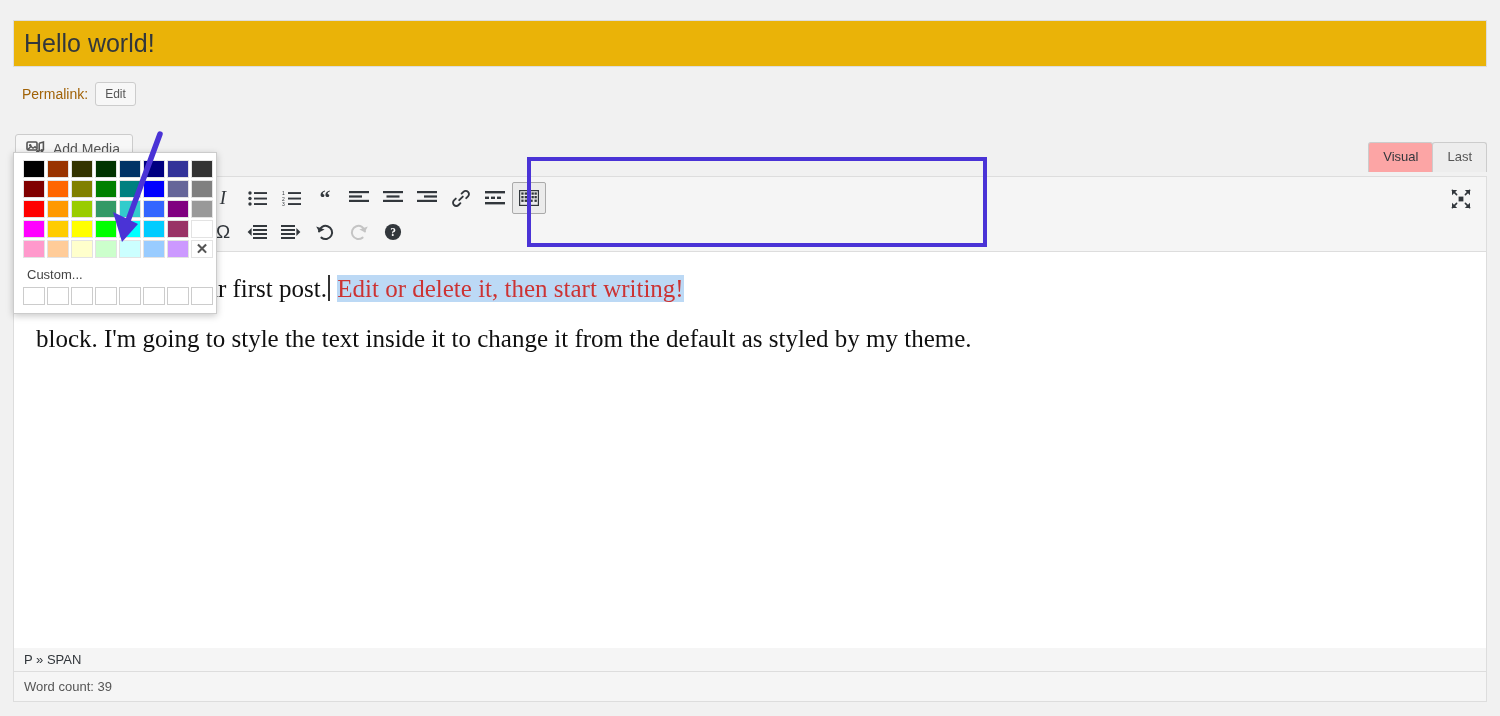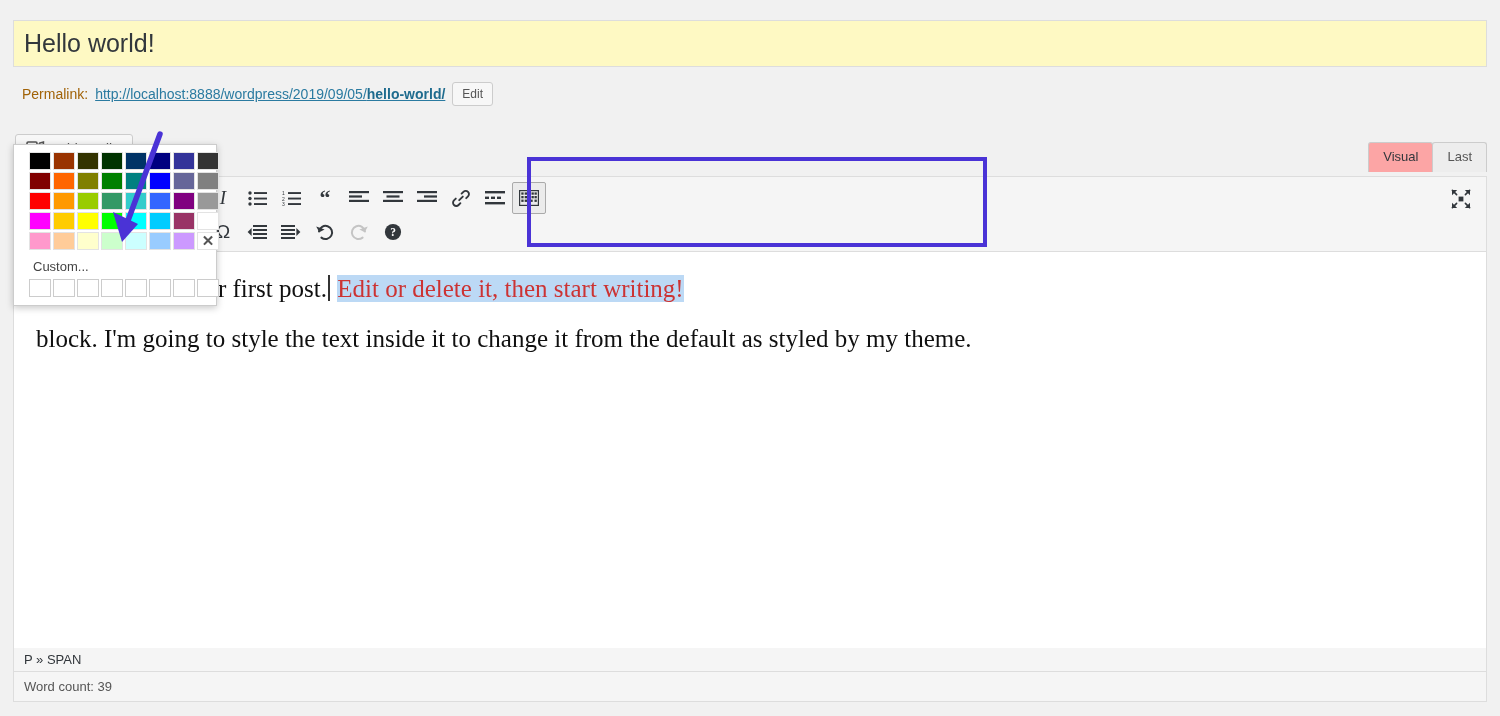--- a/index.html
+++ b/index.html
@@ -8,21 +8,21 @@
     background: #f1f1f1;
     font-family: "Liberation Sans", sans-serif;
     overflow: hidden;
   }
   #root { position: relative; width: 1500px; height: 716px; }
 
   
   .title-wrap {
     position: absolute; left: 13px; top: 20px;
     width: 1474px; height: 47px;
-    background: #fef9c3; border: 1px solid #ddd;
+    background: #eab308; border: 1px solid #ddd;
     display: flex; align-items: center;
   }
   .title-input {
     border: 0; outline: 0; width: 100%;
     font-family: "Liberation Sans", sans-serif;
     font-size: 25px; color: #32373c; padding: 0 10px;
     background: transparent;
   }
 
   
@@ -137,24 +137,24 @@
   }
 
   .fullscreen-btn {
     position: absolute; right: 8px; top: 6px;
     width: 34px; height: 32px; display: flex; align-items: center;
     justify-content: center; cursor: pointer;
   }
 
   
   .color-panel {
-    position: absolute; left: 13px; top: 144px;
+    position: absolute; left: 13px; top: 152px;
     width: 204px; background: #fff;
     border: 1px solid #ccc; box-shadow: 0 2px 7px rgba(0,0,0,.22);
-    padding: 7px 15px 8px; z-index: 40;
+    padding: 7px 9px 8px; z-index: 40;
   }
   .swatch-grid {
     display: grid; grid-template-columns: repeat(8, 22px);
     grid-auto-rows: 18px; gap: 2px;
   }
   .swatch {
     width: 22px; height: 18px; border: 1px solid #e3e3e3; cursor: pointer;
     position: relative;
   }
   .swatch.clear {
@@ -222,21 +222,20 @@
 <body>
 
 <div id="root">
 
   <div class="title-wrap">
     <input class="title-input" type="text" value="Hello world!" placeholder="Enter title here" style="">
   </div>
 
   <div class="permalink">
     <span class="permalink-label">Permalink:</span>
-    <span class="permalink-url"><span>http://localhost:8888/wordpress/2019/09/05/</span><span class="slug">hello-world/</span></span>
     <button class="btn-edit">Edit</button>
   </div>
 
   <div class="editor-wrap">
 
     <div class="media-row">
       <div class="btn-addmedia">
         <span class="icon-media">
           <svg width="20" height="18" viewBox="0 0 20 18">
             <rect x="1" y="2" width="10" height="8" rx="1.2" fill="none" stroke="#555" stroke-width="1.6"></rect>

